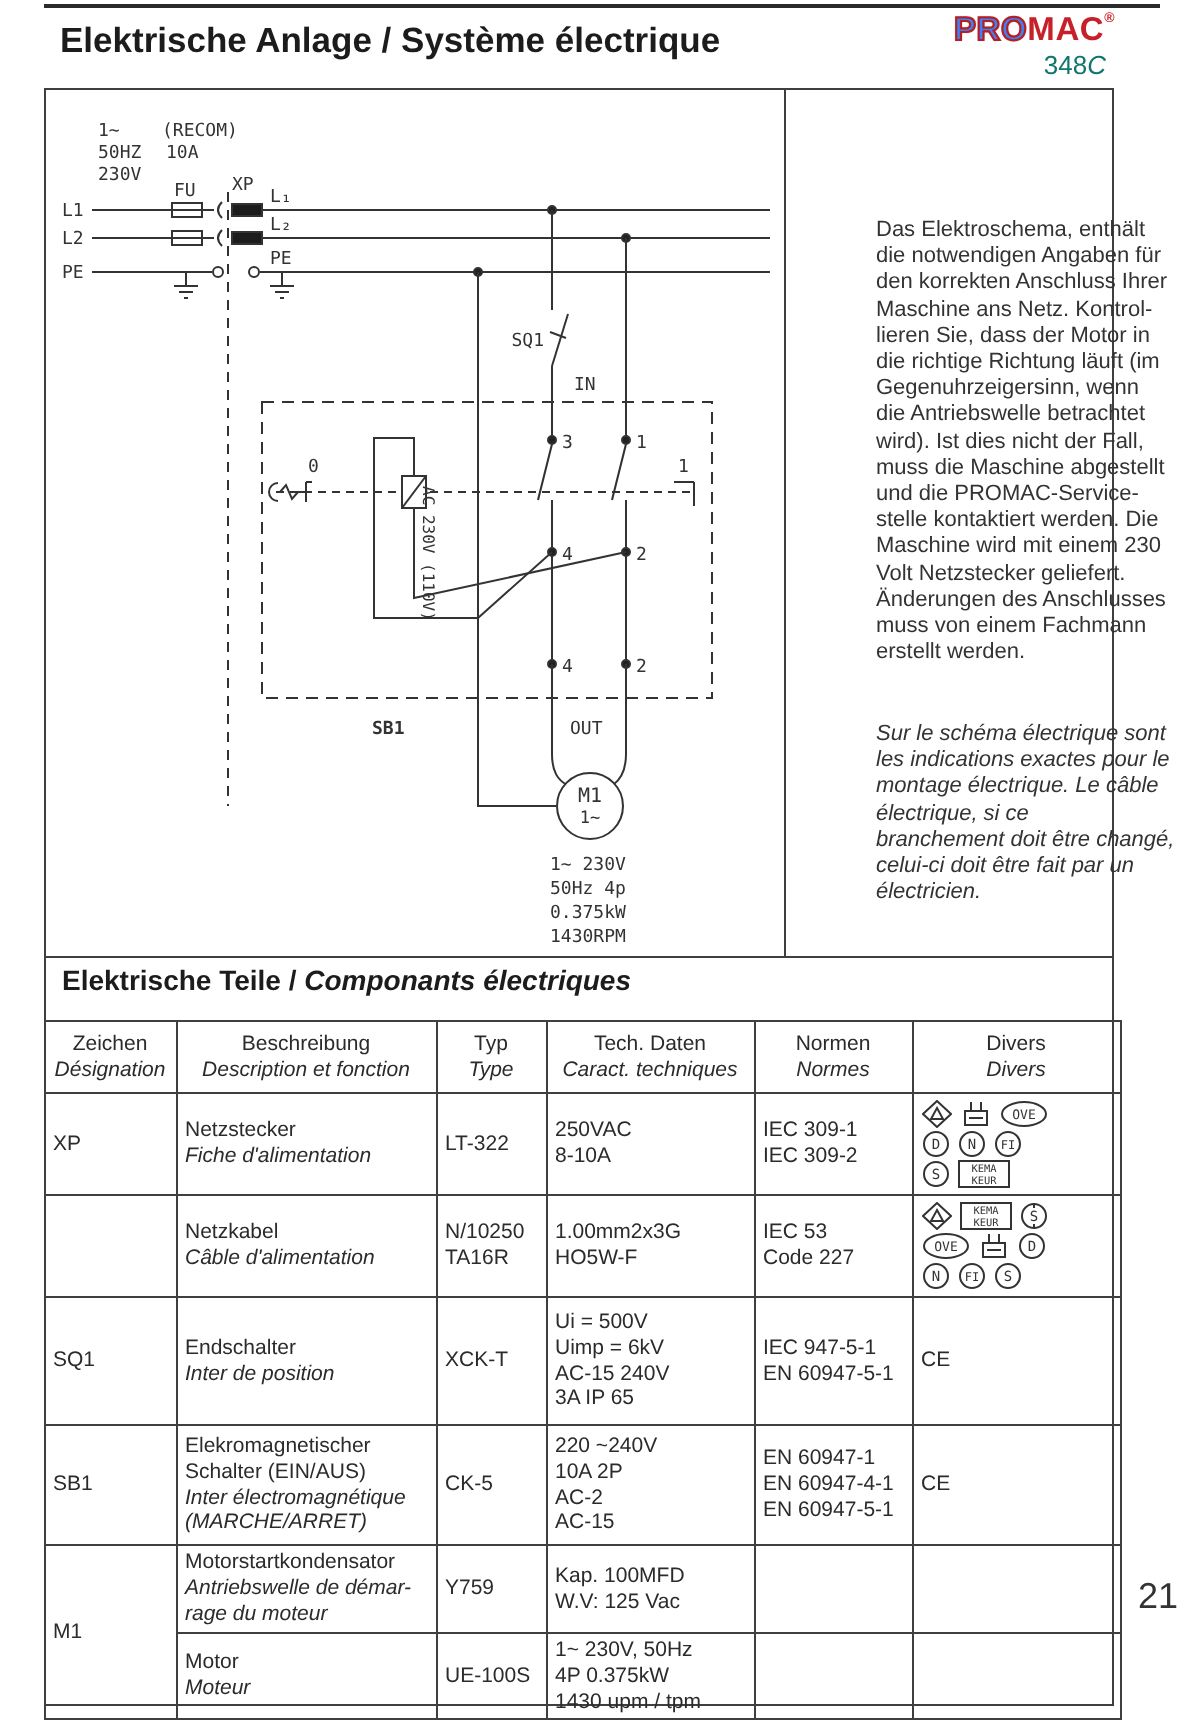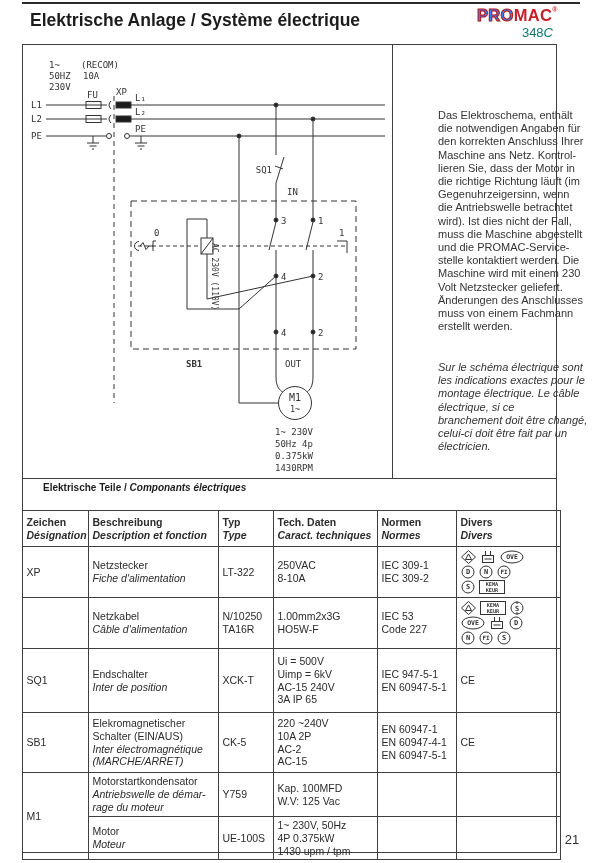--- a/index.html
+++ b/index.html
@@ -15,33 +15,33 @@
   .model .mi{font-style:italic;}
   .content-box{position:absolute;left:22px;top:44px;width:535px;height:809px;
                border:1.5px solid #3f3f3f;box-sizing:border-box;}
   .diagram-area{position:absolute;left:0;top:0;width:370px;height:433px;
                 border-right:1.4px solid #3f3f3f;box-sizing:border-box;}
   .h-div{position:absolute;left:0;top:433px;width:100%;height:1.4px;background:#3f3f3f;}
   .para{position:absolute;left:375px;width:154px;font-size:11px;line-height:13.2px;
         white-space:pre-line;color:#333;margin-left:40px;}
   .para-de{top:64px;}
   .para-fr{top:316px;font-style:italic;}
-  .section-title{position:absolute;left:20px;top:437px;font-size:10px;font-weight:bold;color:#1c1c1c;}
+  .section-title{position:absolute;left:8px;top:437px;font-size:14px;font-weight:bold;color:#1c1c1c;}
   .section-title .fr{font-style:italic;}
   table.comp{position:absolute;left:-1.5px;top:465px;width:538px;border-collapse:collapse;
              table-layout:fixed;font-size:10.5px;line-height:1.22;color:#2b2b2b;}
   table.comp td,table.comp th{border:1.3px solid #3f3f3f;padding:2px 4px;vertical-align:middle;
              font-weight:normal;text-align:left;overflow:hidden;}
-  table.comp th{font-weight:bold;}
+  table.comp th{font-weight:normal;text-align:center;}
   .fr-line{font-style:italic;}
   td.c-zeichen{text-align:center;}
-  .icon-line{display:flex;gap:4px;align-items:center;margin:1px 0;font-weight:bold;}
+  .icon-line{display:flex;gap:4px;align-items:center;margin:1px 0;}
   .cert{display:inline-flex;}
   svg text{font-family:"DejaVu Sans Mono","Liberation Mono",monospace;fill:#333;}
-  .page-number{position:absolute;left:555px;top:832px;width:34px;text-align:center;font-size:13px;color:#333;}
+  .page-number{position:absolute;left:555px;top:788px;width:34px;text-align:right;font-size:18px;color:#333;}
 </style>
 </head>
 <body>
 
 <div class="page">
 
   <div class="top-rule"></div>
   <div class="page-title">Elektrische Anlage / Système électrique</div>
 
   <div class="logo"><span class="pro">PRO</span><span class="mac">MAC</span><span class="reg">®</span></div>

